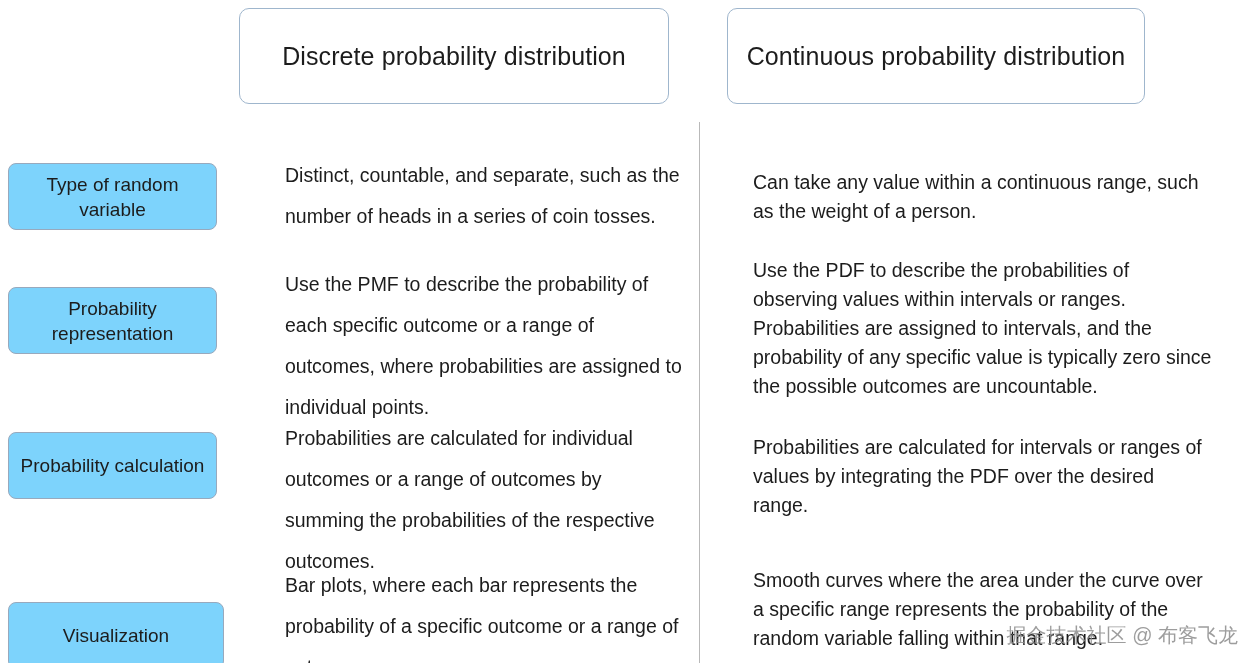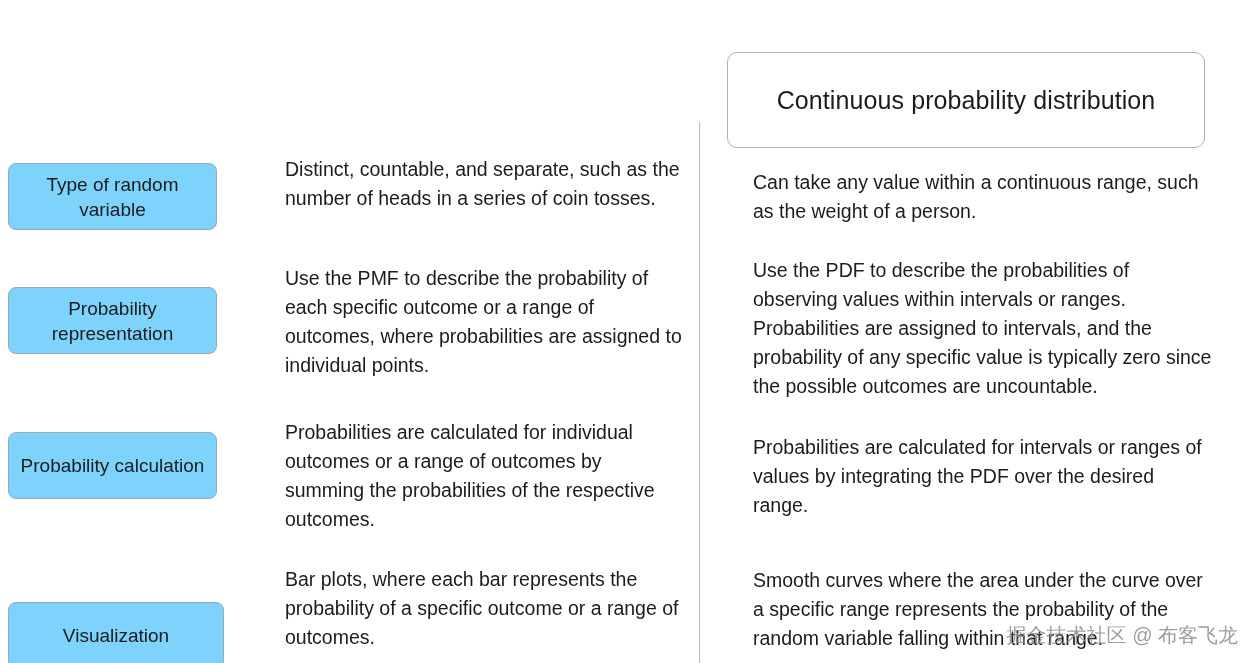--- a/index.html
+++ b/index.html
@@ -36,23 +36,22 @@
   }
   #header-discrete {
     left: 239px;
     top: 8px;
     width: 430px;
     height: 96px;
   }
   #header-continuous {
     left: 727px;
     top: 8px;
-    width: 478px;
+    width: 418px;
     height: 96px;
-    margin-top: 44px;
   }
 
   
   .divider {
     position: absolute;
     left: 699px;
     top: 122px;
     width: 1px;
     height: 541px;
     background: #b9b9b9;
@@ -76,21 +75,21 @@
   }
   #label-0 { left: 8px; top: 163px;  width: 209px; height: 67px; }
   #label-1 { left: 8px; top: 287px;  width: 209px; height: 67px; }
   #label-2 { left: 8px; top: 432px;  width: 209px; height: 67px; }
   #label-3 { left: 8px; top: 602px;  width: 216px; height: 67px; }
 
   
   .cell-discrete {
     position: absolute;
     font-size: 19.5px;
-    line-height: 29px;
+    line-height: 41px;
     color: #1c1c1c;
     width: 400px;
     left: 285px;
   }
   #disc-0 { top: 155px; }
   #disc-1 { top: 264px; }
   #disc-2 { top: 418px; }
   #disc-3 { top: 565px; }
 
   
@@ -119,20 +118,21 @@
     opacity: 0.85;
     pointer-events: none;
     white-space: nowrap;
   }
 </style>
 </head>
 <body>
 
 <div class="page">
 
+  <div class="header-box" id="header-discrete">Discrete probability distribution</div>
 
   <div class="header-box" id="header-continuous">Continuous probability distribution</div>
 
   <div class="divider"></div>
 
   <div class="row-label" id="label-0">Type of random variable</div>
   <div class="row-label" id="label-1">Probability representation</div>
   <div class="row-label" id="label-2">Probability calculation</div>
   <div class="row-label" id="label-3">Visualization</div>
 

